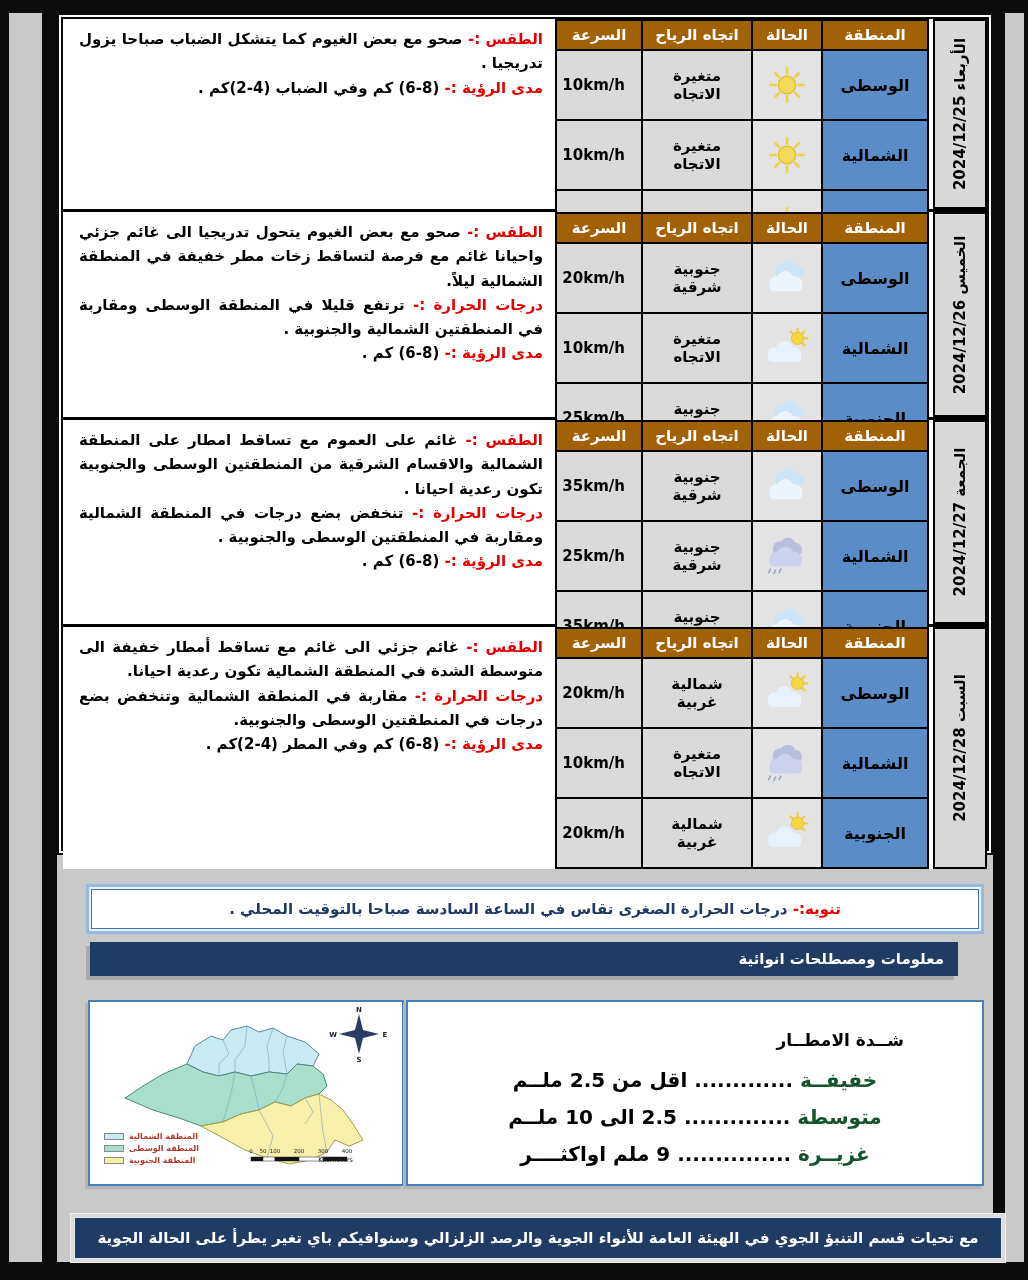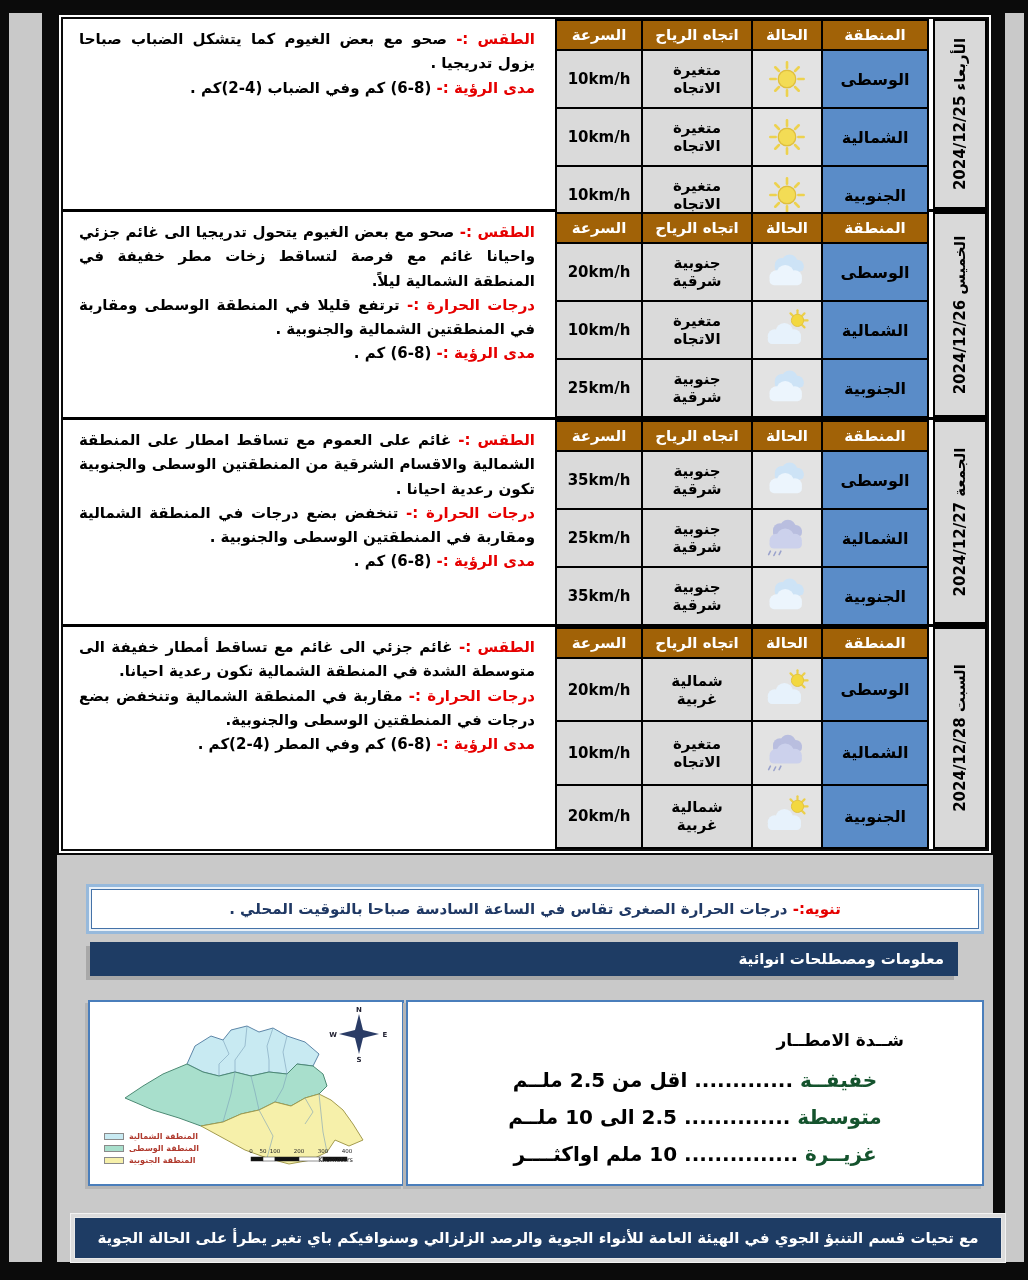--- a/index.html
+++ b/index.html
@@ -37,29 +37,29 @@
     white-space:nowrap; font-weight:bold; font-size:15px; letter-spacing:.4px;
   }
 
   table.wx-table { border-collapse:collapse; width:372px; table-layout:fixed; flex:none; align-self:stretch; }
   .wx-table th {
     background:#a16207; color:#fff; font-size:15px; font-weight:bold;
     border:2px solid #000; height:30px; text-align:center;
   }
   .wx-table td {
     border:2px solid #000; text-align:center; vertical-align:middle;
-    font-weight:bold; font-size:15px; padding:10px;
+    font-weight:bold; font-size:15px; padding:16px;
   }
   td.region-cell { background:#5a8cc8; font-size:16px; }
   td.cond-cell { background:#e3e3e3; padding:0; }
   td.wind-cell, td.speed-cell { background:#dadada; }
   .wx-icon { width:56px; height:42px; display:block; margin:0 auto; }
 
   .day-text {
-    flex:1; padding:8px 20px 8px 16px; font-size:15px; font-weight:bold;
+    flex:1; padding:8px 12px 8px 16px; font-size:15px; font-weight:bold;
     text-align:justify; line-height:1.62; background:#fff;
   }
   .lbl { color:#e60000; }
 
   
   .notice-box {
     position:absolute; left:86px; top:884px; width:898px; height:50px;
     background:#eaf1f8; border:3px solid #96b9dc; padding:2px;
   }
   .notice-inner {
@@ -491,21 +491,21 @@
     <span class="ri-value">اقل من 2.5 ملــم</span>
   </div>
   <div class="ri-line">
     <span class="ri-label">متوسطة</span>
     <span class="ri-dots">..............</span>
     <span class="ri-value">2.5 الى 10 ملــم</span>
   </div>
   <div class="ri-line">
     <span class="ri-label">غزيــرة</span>
     <span class="ri-dots">...............</span>
-    <span class="ri-value">10 ملم اواكثــــر</span>
+    <span class="ri-value">9 ملم اواكثــــر</span>
   </div>
       </div>
   </div>
 
   <div class="footer-frame">
     <div class="footer-bar">
       <span>مع تحيات قسم التنبؤ الجوي في الهيئة العامة للأنواء الجوية والرصد الزلزالي وسنوافيكم  باي تغير يطرأ على الحالة الجوية</span>
     </div>
   </div>
 </div>

